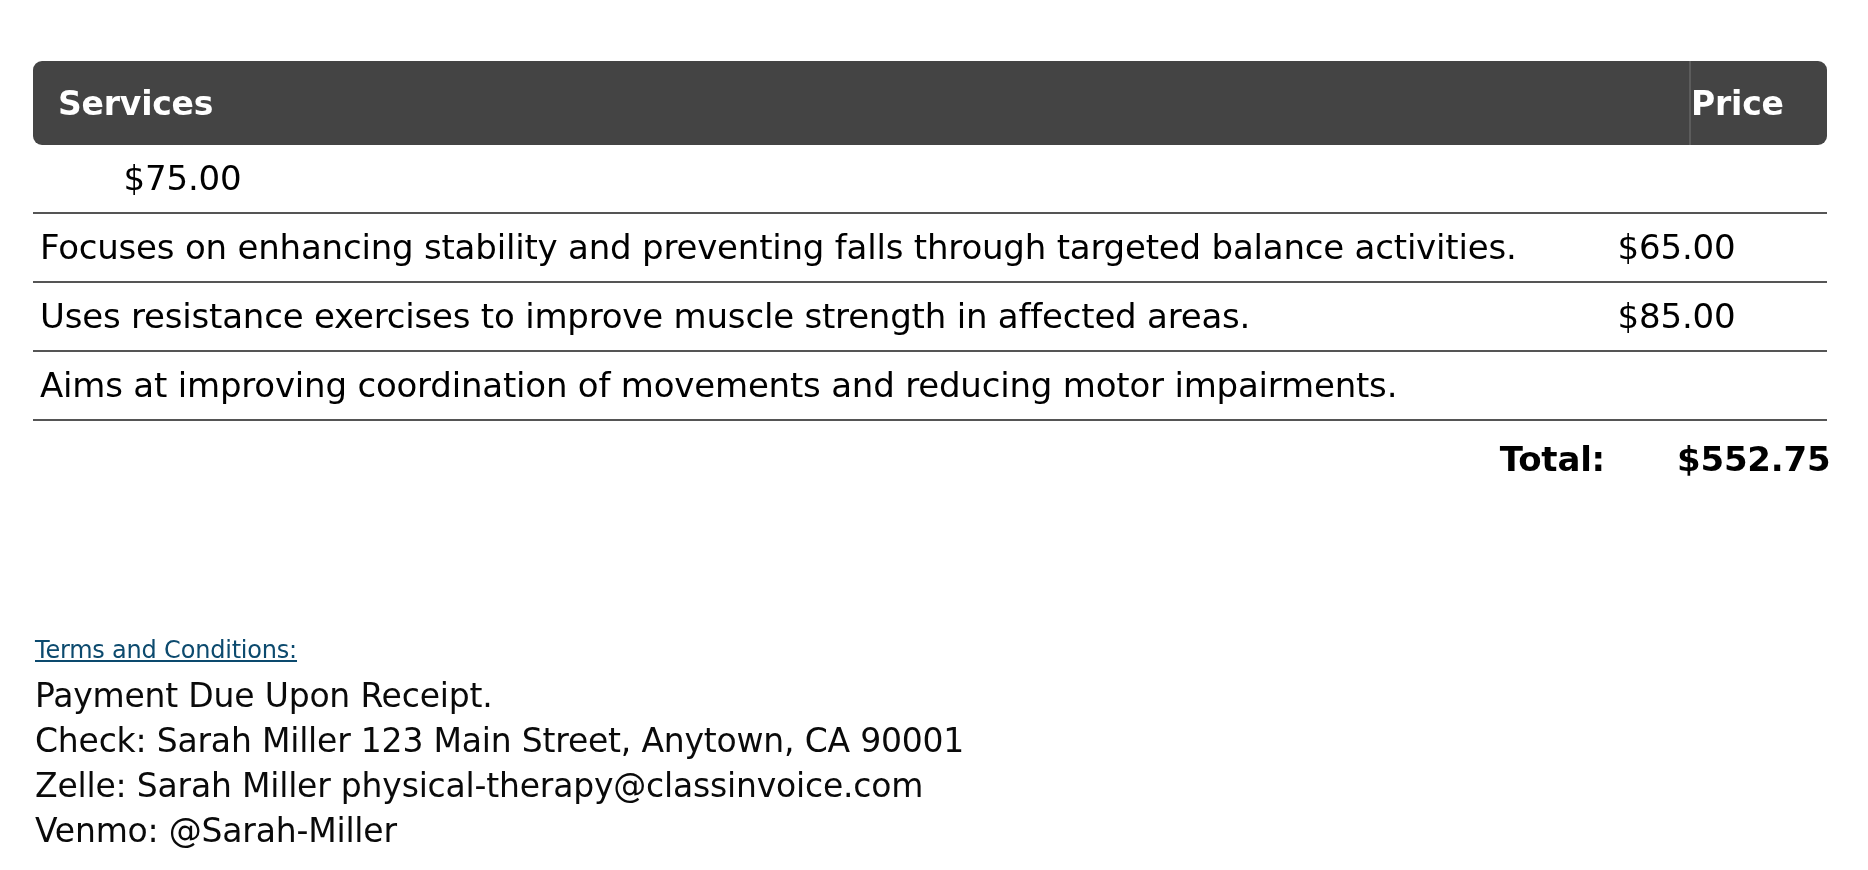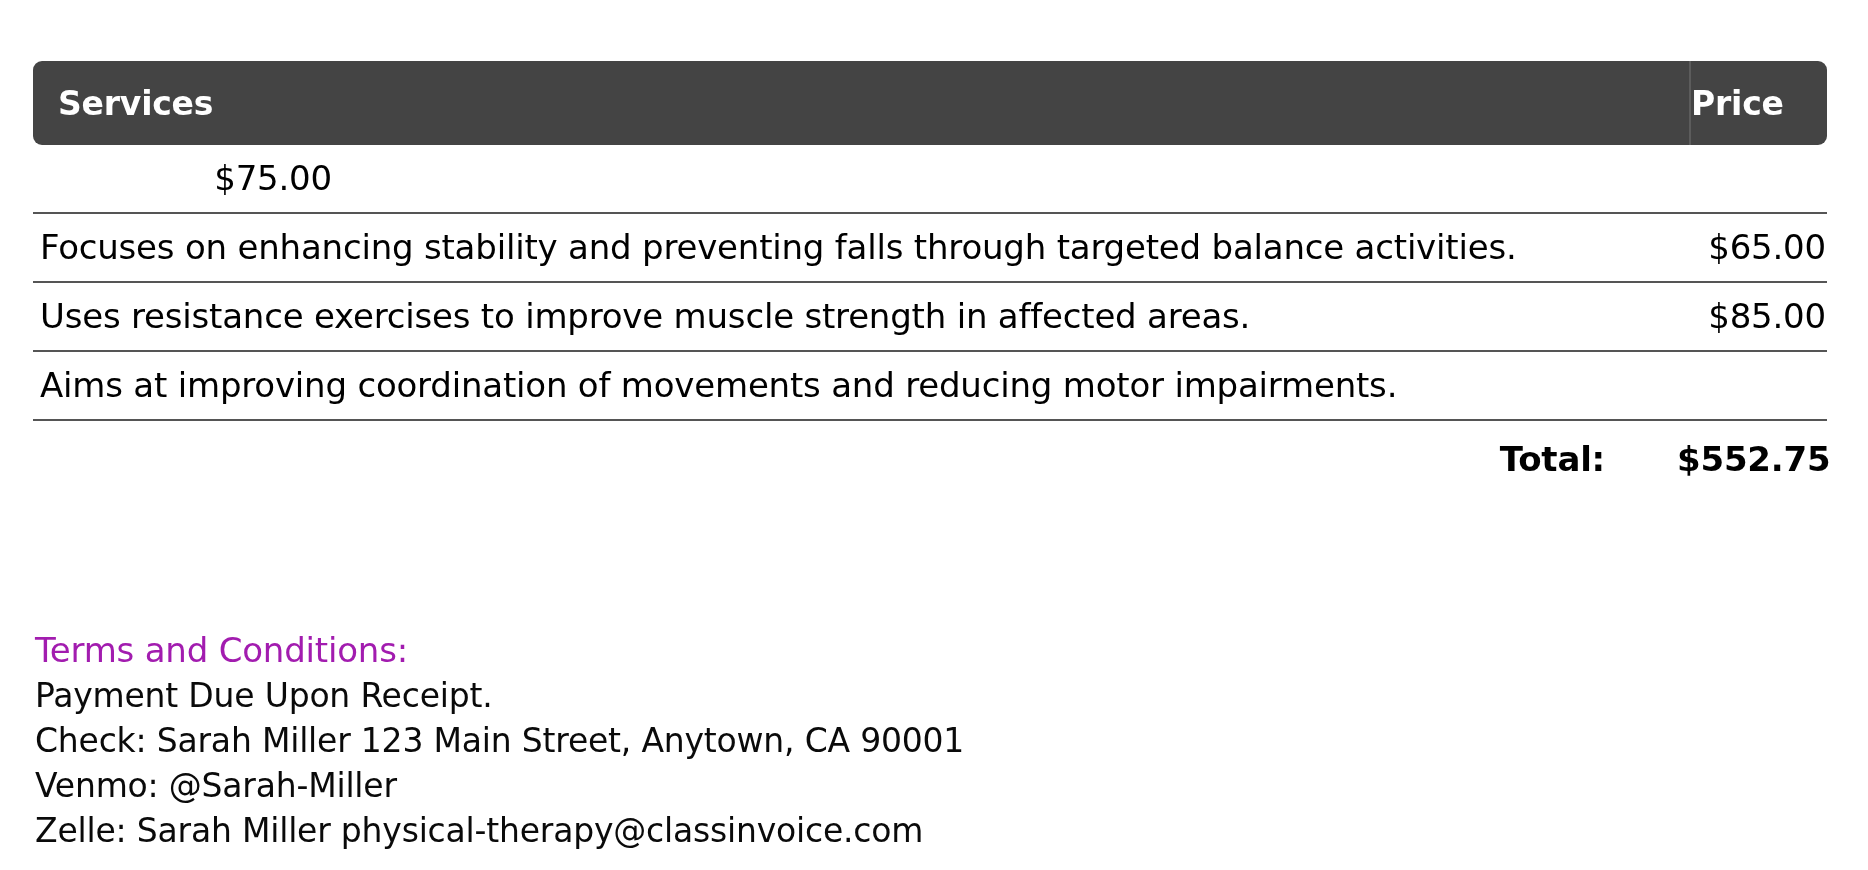--- a/index.html
+++ b/index.html
@@ -76,21 +76,21 @@
     flex: 1 1 auto;
     padding: 14px 10px 15px 7px;
     font-size: 34px;
     line-height: 1.12;
     color: #000000;
     letter-spacing: -0.2px;
   }
   .table-row .cell-price {
     flex: 0 0 auto;
     width: 300px;
-    text-align: right;
+    text-align: center;
     padding: 14px 1px 15px 0;
     font-size: 34px;
     line-height: 1.12;
     color: #000000;
     letter-spacing: -0.2px;
     box-sizing: border-box;
   }
 
   .total-row {
     display: flex;
@@ -113,24 +113,25 @@
   }
 
   
   .terms {
     position: absolute;
     left: 35px;
     top: 597px;
     width: 1600px;
   }
   .terms-title {
-    color: #a21caf;
-    font-size: 34px;
+    color: #0c4a6e;
+    font-size: 24px;
     line-height: 45px;
     letter-spacing: -0.2px;
+    text-decoration: underline;
   }
   .terms-line {
     color: #0a0a0a;
     font-size: 33px;
     line-height: 45px;
     letter-spacing: -0.2px;
     white-space: nowrap;
   }
 </style>
 </head>
@@ -168,17 +169,17 @@
       <div class="total-label">Total:</div>
       <div class="total-value">$552.75</div>
     </div>
 
   </div>
 
   <div class="terms">
     <div class="terms-title">Terms and Conditions:</div>
     <div class="terms-line">Payment Due Upon Receipt.</div>
     <div class="terms-line">Check: Sarah Miller 123 Main Street, Anytown, CA 90001</div>
+    <div class="terms-line">Zelle: Sarah Miller physical-therapy@classinvoice.com</div>
     <div class="terms-line">Venmo: @Sarah-Miller</div>
-    <div class="terms-line">Zelle: Sarah Miller physical-therapy@classinvoice.com</div>
   </div>
 
 </div>
 
 </body></html>

